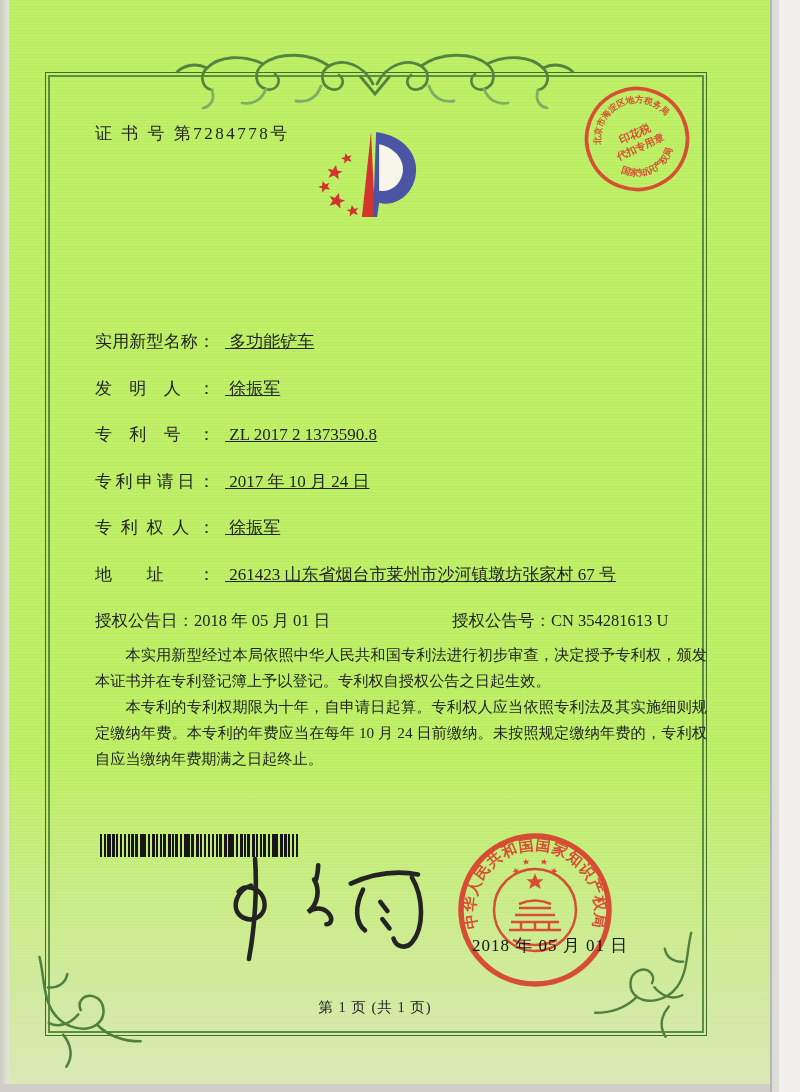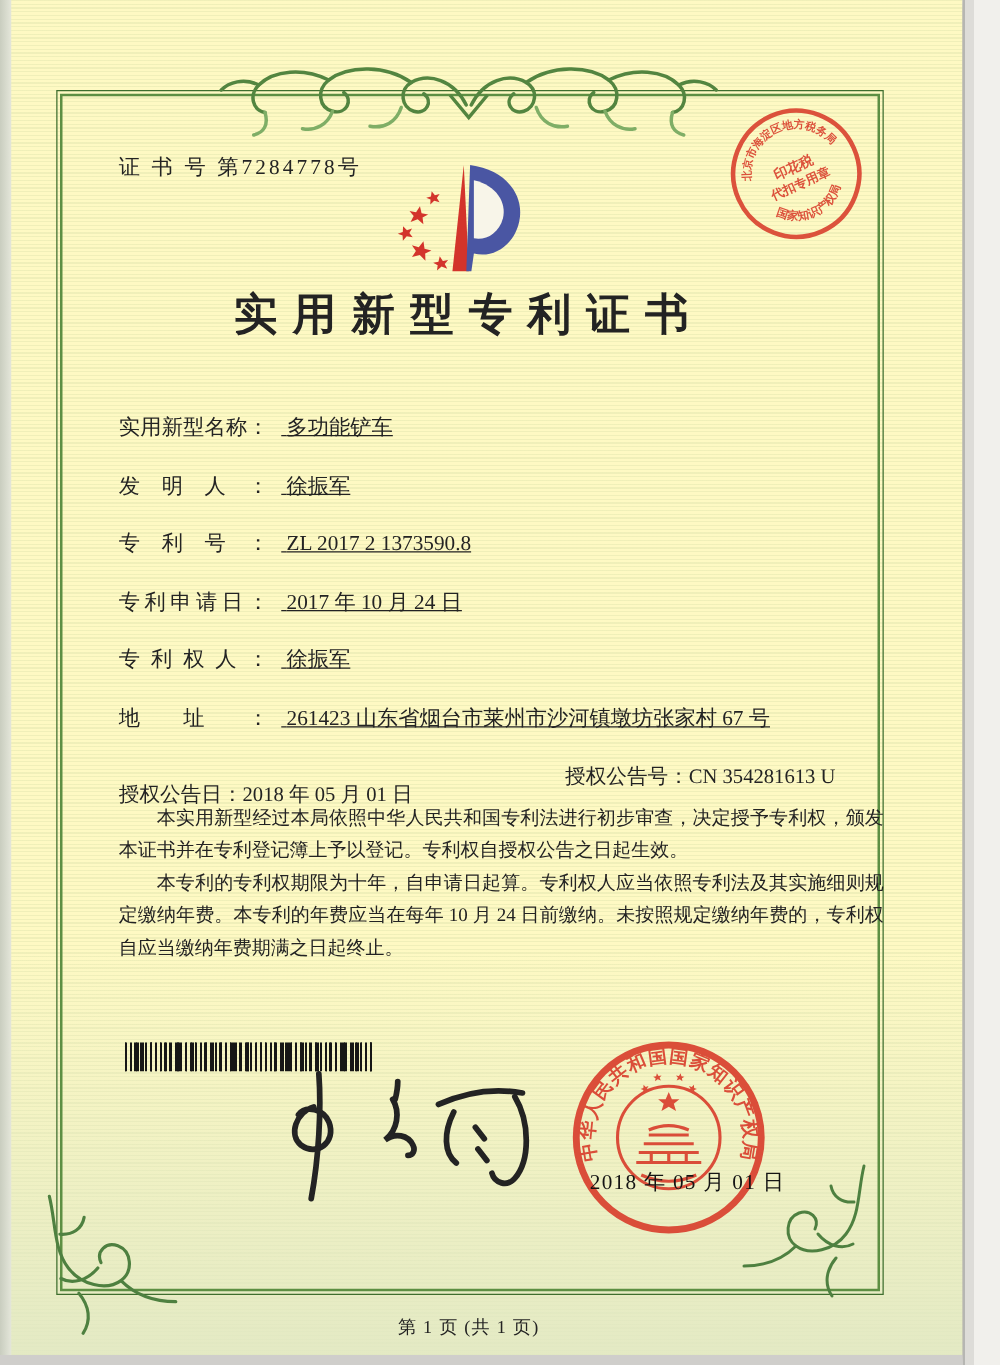--- a/index.html
+++ b/index.html
@@ -1,20 +1,20 @@
 <!DOCTYPE html>
 <html><head>
 <meta charset="utf-8">
 <style>
   html,body{margin:0;padding:0;background:#e9e8e4;}
   .stage{position:relative;width:800px;height:1092px;overflow:hidden;
          font-family:"Liberation Serif","DejaVu Serif",serif;color:#232323;}
   
   .paper{position:absolute;left:0;top:0;width:770px;height:1084px;
-         background:#fef9c3;box-shadow:3px 2px 6px rgba(110,110,100,.55);}
+         background:#bef264;box-shadow:3px 2px 6px rgba(110,110,100,.55);}
   .paper::before{content:"";position:absolute;inset:0;pointer-events:none;
      background:
        linear-gradient(180deg,rgba(233,238,214,0) 70%,rgba(223,231,196,.85) 100%),
        repeating-linear-gradient(180deg,rgba(166,188,132,.16) 0 1px,rgba(0,0,0,0) 1px 3px);}
   .scan-left{position:absolute;left:0;top:0;width:9px;height:1084px;
      background:linear-gradient(90deg,#c9cdbf,#e4e6da);}
   .scan-right{position:absolute;right:0;top:0;width:30px;height:1092px;
      background:linear-gradient(90deg,#b6b6b2 0 2px,#dddcd8 2px 9px,#f1f0ec 9px 100%);}
   .scan-bottom{position:absolute;left:0;bottom:0;width:770px;height:8px;background:#cfcecb;}
   
@@ -24,38 +24,38 @@
   .orn{position:absolute;pointer-events:none;}
   
   .certno{position:absolute;left:95px;top:122px;font-size:17px;letter-spacing:2.5px;}
   .title{position:absolute;left:45px;top:228px;width:660px;text-align:center;
          font-size:35px;font-weight:bold;letter-spacing:12px;}
   .fields{position:absolute;left:95px;top:330px;}
   .frow{height:46.5px;font-size:17px;white-space:nowrap;text-decoration:underline;}
   .f-label{display:inline-block;width:120px;text-align:justify;text-align-last:justify;
            margin-right:10px;}
   .grant{position:absolute;top:610px;font-size:16.5px;white-space:nowrap;}
-  .g1{left:95px;margin-top:15px;} .g2{left:452px;}
+  .g1{left:95px;} .g2{left:452px;}
   .paras{position:absolute;left:95px;top:642px;width:612px;font-size:15.2px;
          line-height:26px;text-align:justify;}
   .paras p{margin:0;text-indent:2em;}
   .barcode{position:absolute;left:100px;top:834px;width:200px;height:23px;
      background-image:
        repeating-linear-gradient(90deg,#161616 0 2px,rgba(0,0,0,0) 2px 4px),
        repeating-linear-gradient(90deg,#161616 0 1px,rgba(0,0,0,0) 1px 7px),
        repeating-linear-gradient(90deg,rgba(0,0,0,0) 0 9px,#161616 9px 11px);}
   .director{position:absolute;left:155px;top:888px;
      font-family:"Liberation Sans","DejaVu Sans",sans-serif;
      font-size:17.5px;letter-spacing:3px;line-height:32px;}
   .sig{position:absolute;left:220px;top:853px;}
   .stamp-top{position:absolute;left:582px;top:84px;transform:rotate(-24deg);}
   .seal{position:absolute;left:455px;top:830px;}
   .seal-date{position:absolute;left:470px;top:934px;width:160px;text-align:center;
      font-size:17px;color:#141414;z-index:5;letter-spacing:1px;}
-  .footer{position:absolute;left:45px;top:1052px;width:660px;text-align:center;
+  .footer{position:absolute;left:45px;top:998px;width:660px;text-align:center;
      font-size:14.5px;letter-spacing:1px;}
 </style>
 </head>
 <body>
 
 <div class="stage">
 
   <svg width="0" height="0" style="position:absolute">
     <defs>
       <path id="star" d="M0,-10L2.94,-3.09L10,-3.09L4.76,1.18L6.88,8.09L0,4L-6.88,8.09L-4.76,1.18L-10,-3.09L-2.94,-3.09Z"></path>
@@ -113,21 +113,20 @@
       <text font-size="9.5" fill="#d9402e" text-anchor="middle" font-weight="bold">
         <textPath href="#arcTopA" startOffset="50%">北京市海淀区地方税务局</textPath>
       </text>
       <text x="60" y="58" font-size="12" fill="#d9402e" text-anchor="middle" font-weight="bold">印花税</text>
       <text x="60" y="73" font-size="11" fill="#d9402e" text-anchor="middle" font-weight="bold">代扣专用章</text>
       <text font-size="10" fill="#d9402e" text-anchor="middle" font-weight="bold">
         <textPath href="#arcBotA" startOffset="50%">国家知识产权局</textPath>
       </text>
     </svg>
 
-    <div class="title">实用新型专利证书</div>
 
     <div class="fields">
       <div class="frow">
         <span class="f-label">实用新型名称：</span>
         <span class="f-value">多功能铲车</span>
       </div>
       <div class="frow">
         <span class="f-label">发明人：</span>
         <span class="f-value">徐振军</span>
       </div>

